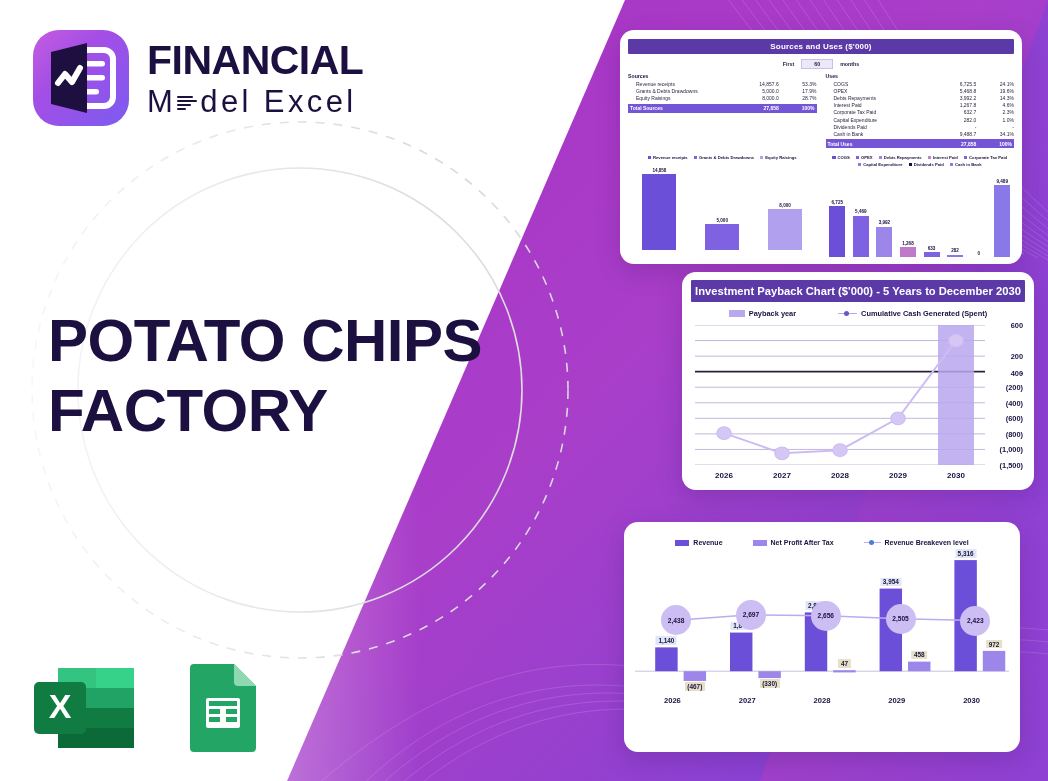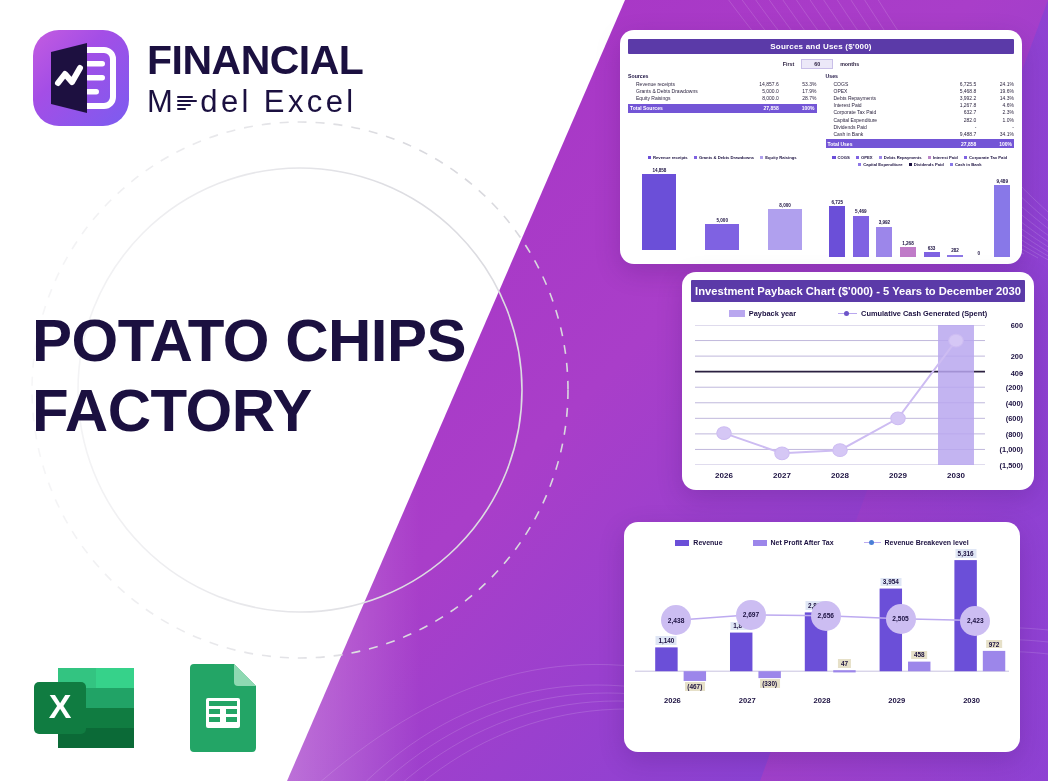--- a/index.html
+++ b/index.html
@@ -42,21 +42,21 @@
   .brand-line2 .hamburger i {
     display: block; height: 2px; background: #1b1040; border-radius: 1px;
   }
   .brand-line2 .hamburger i:nth-child(1){ width: 16px; }
   .brand-line2 .hamburger i:nth-child(2){ width: 20px; }
   .brand-line2 .hamburger i:nth-child(3){ width: 14px; }
   .brand-line2 .hamburger i:nth-child(4){ width: 9px; }
 
   
   #headline {
-    position: absolute; left: 32px; top: 306px;
+    position: absolute; left: 48px; top: 306px;
     font-size: 60px; font-weight: bold; color: #1b1040;
     line-height: 1.17; letter-spacing: -0.5px;
   }
 
   
   #file-icons {
     position: absolute; left: 30px; top: 660px;
     display: flex; gap: 38px; align-items: flex-start;
   }
 

